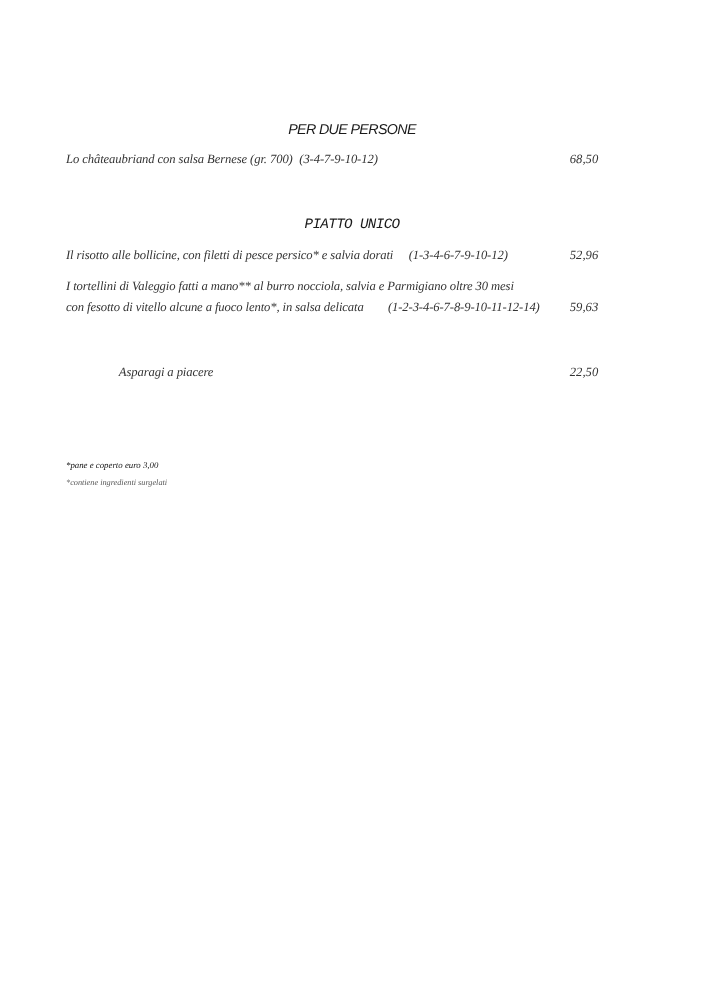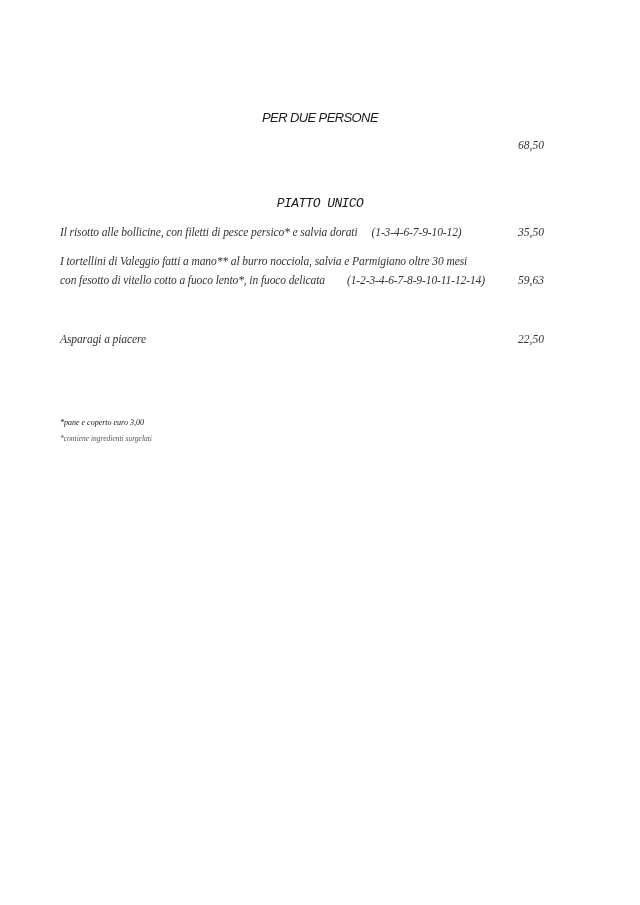--- a/index.html
+++ b/index.html
@@ -73,38 +73,41 @@
       white-space: nowrap;
     }
   </style>
 </head>
 <body>
 
 <div class="page">
 
   <div class="section-title" style="top:110px;">PER DUE PERSONE</div>
 
+  <div class="line" style="top:139px;">
+    <span>Lo châteaubriand con salsa Bernese (gr. 700)</span><span class="allergens">(3-4-7-9-10-12)</span>
+  </div>
   <div class="price" style="top:139px; left:518px;">68,50</div>
 
   <div class="section-title" style="top:196px;font-family:Liberation Mono, monospace;">PIATTO UNICO</div>
 
   <div class="line" style="top:226px;font-family:Liberation Serif, serif;">
     <span>Il risotto alle bollicine, con filetti di pesce persico* e salvia dorati</span><span class="allergens" style="margin-left:14px;">(1-3-4-6-7-9-10-12)</span>
   </div>
-  <div class="price" style="top:226px; left:518px;">35,50</div>
+  <div class="price" style="top:226px; left:518px;">52,96</div>
 
   <div class="line" style="top:255px;">
     <span>I tortellini di Valeggio fatti a mano**  al burro nocciola, salvia e Parmigiano  oltre 30 mesi</span>
   </div>
   <div class="line" style="top:274px;">
-    <span>con fesotto di vitello cotto a fuoco lento*, in fuoco delicata</span><span class="allergens" style="margin-left:22px;">(1-2-3-4-6-7-8-9-10-11-12-14)</span>
+    <span>con fesotto di vitello alcune a fuoco lento*, in salsa delicata</span><span class="allergens" style="margin-left:22px;">(1-2-3-4-6-7-8-9-10-11-12-14)</span>
   </div>
   <div class="price" style="top:274px; left:518px;">59,63</div>
 
-  <div class="line" style="top:333px;">
+  <div class="line" style="top:333px;margin-left:48px;">
     <span>Asparagi a piacere</span>
   </div>
   <div class="price" style="top:333px; left:518px;">22,50</div>
 
   <div class="note-bold" style="top:418px;">*pane e coperto euro 3,00</div>
   <div class="note" style="top:434px;">*contiene ingredienti surgelati</div>
 
 </div>
 
 </body></html>

